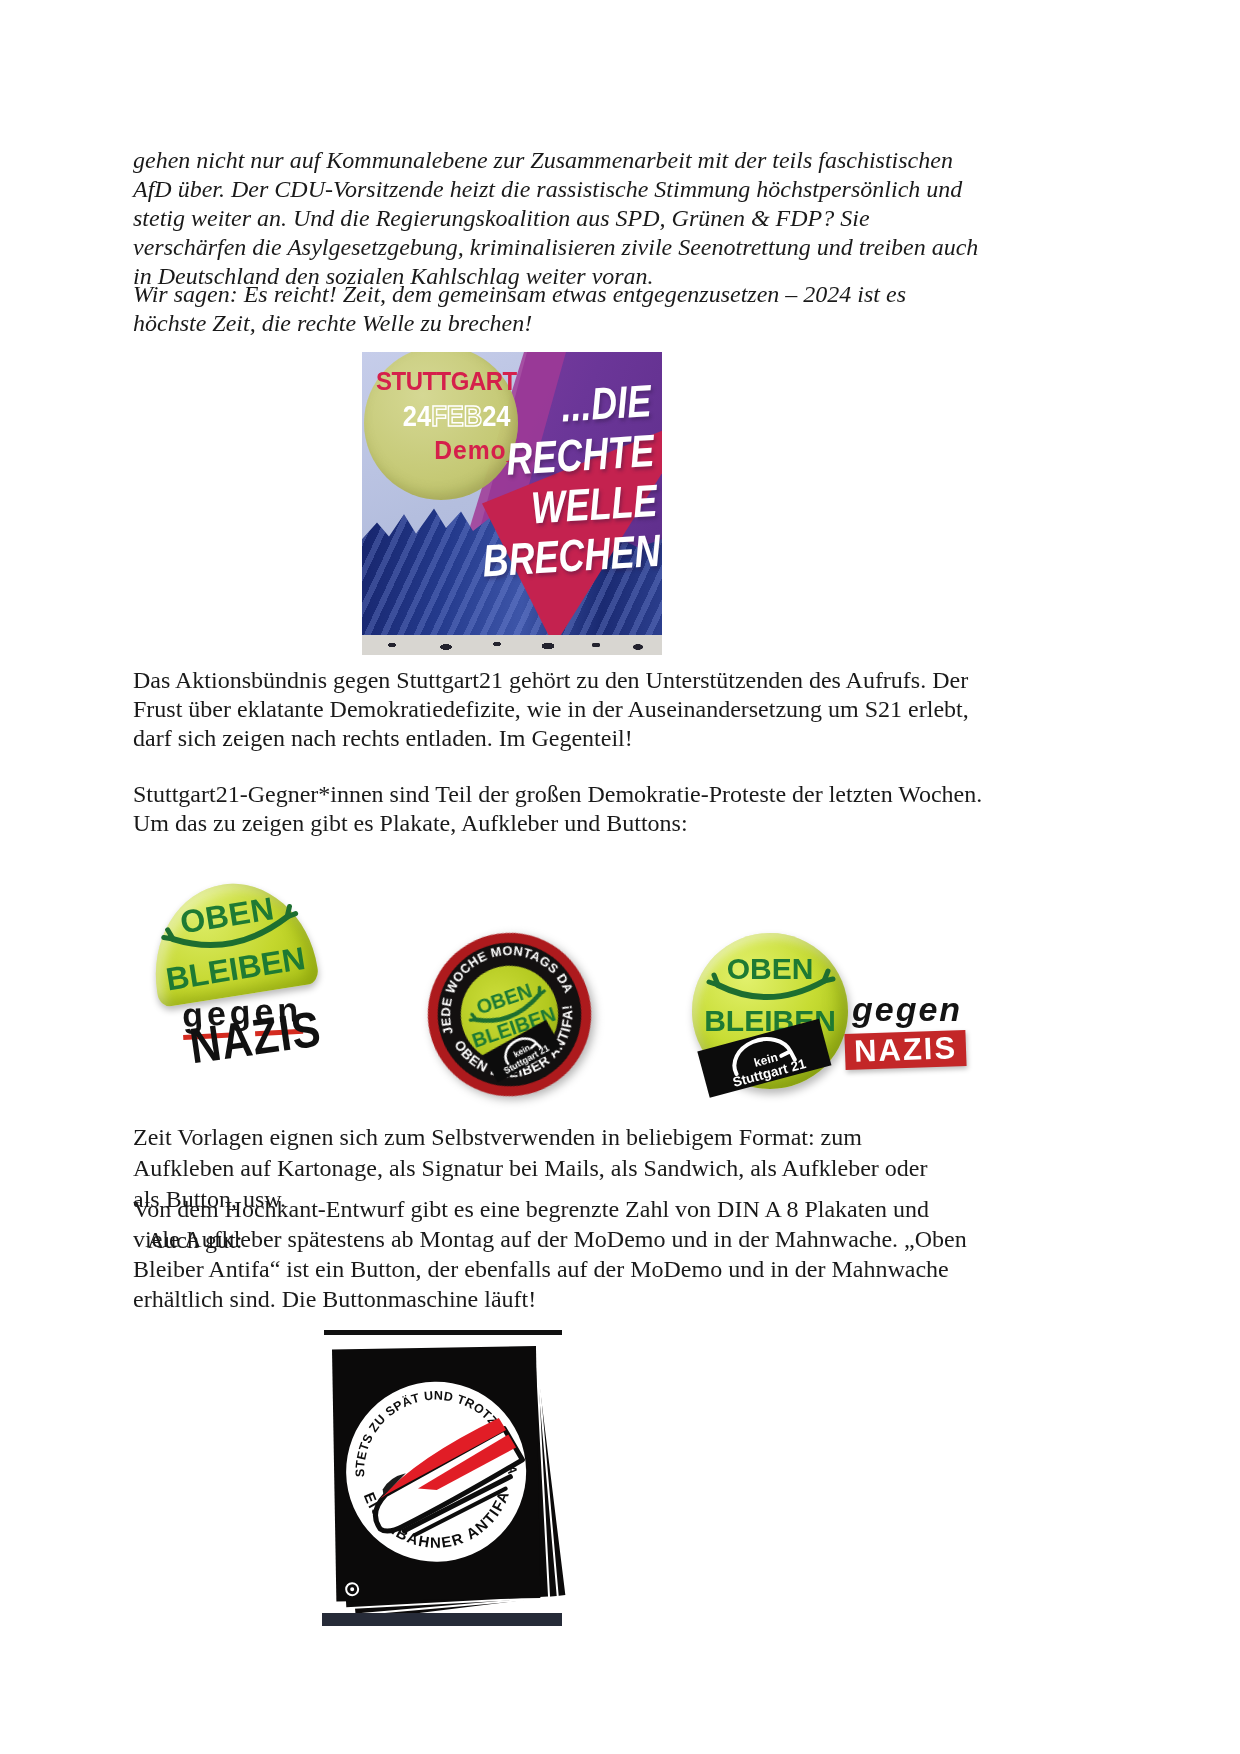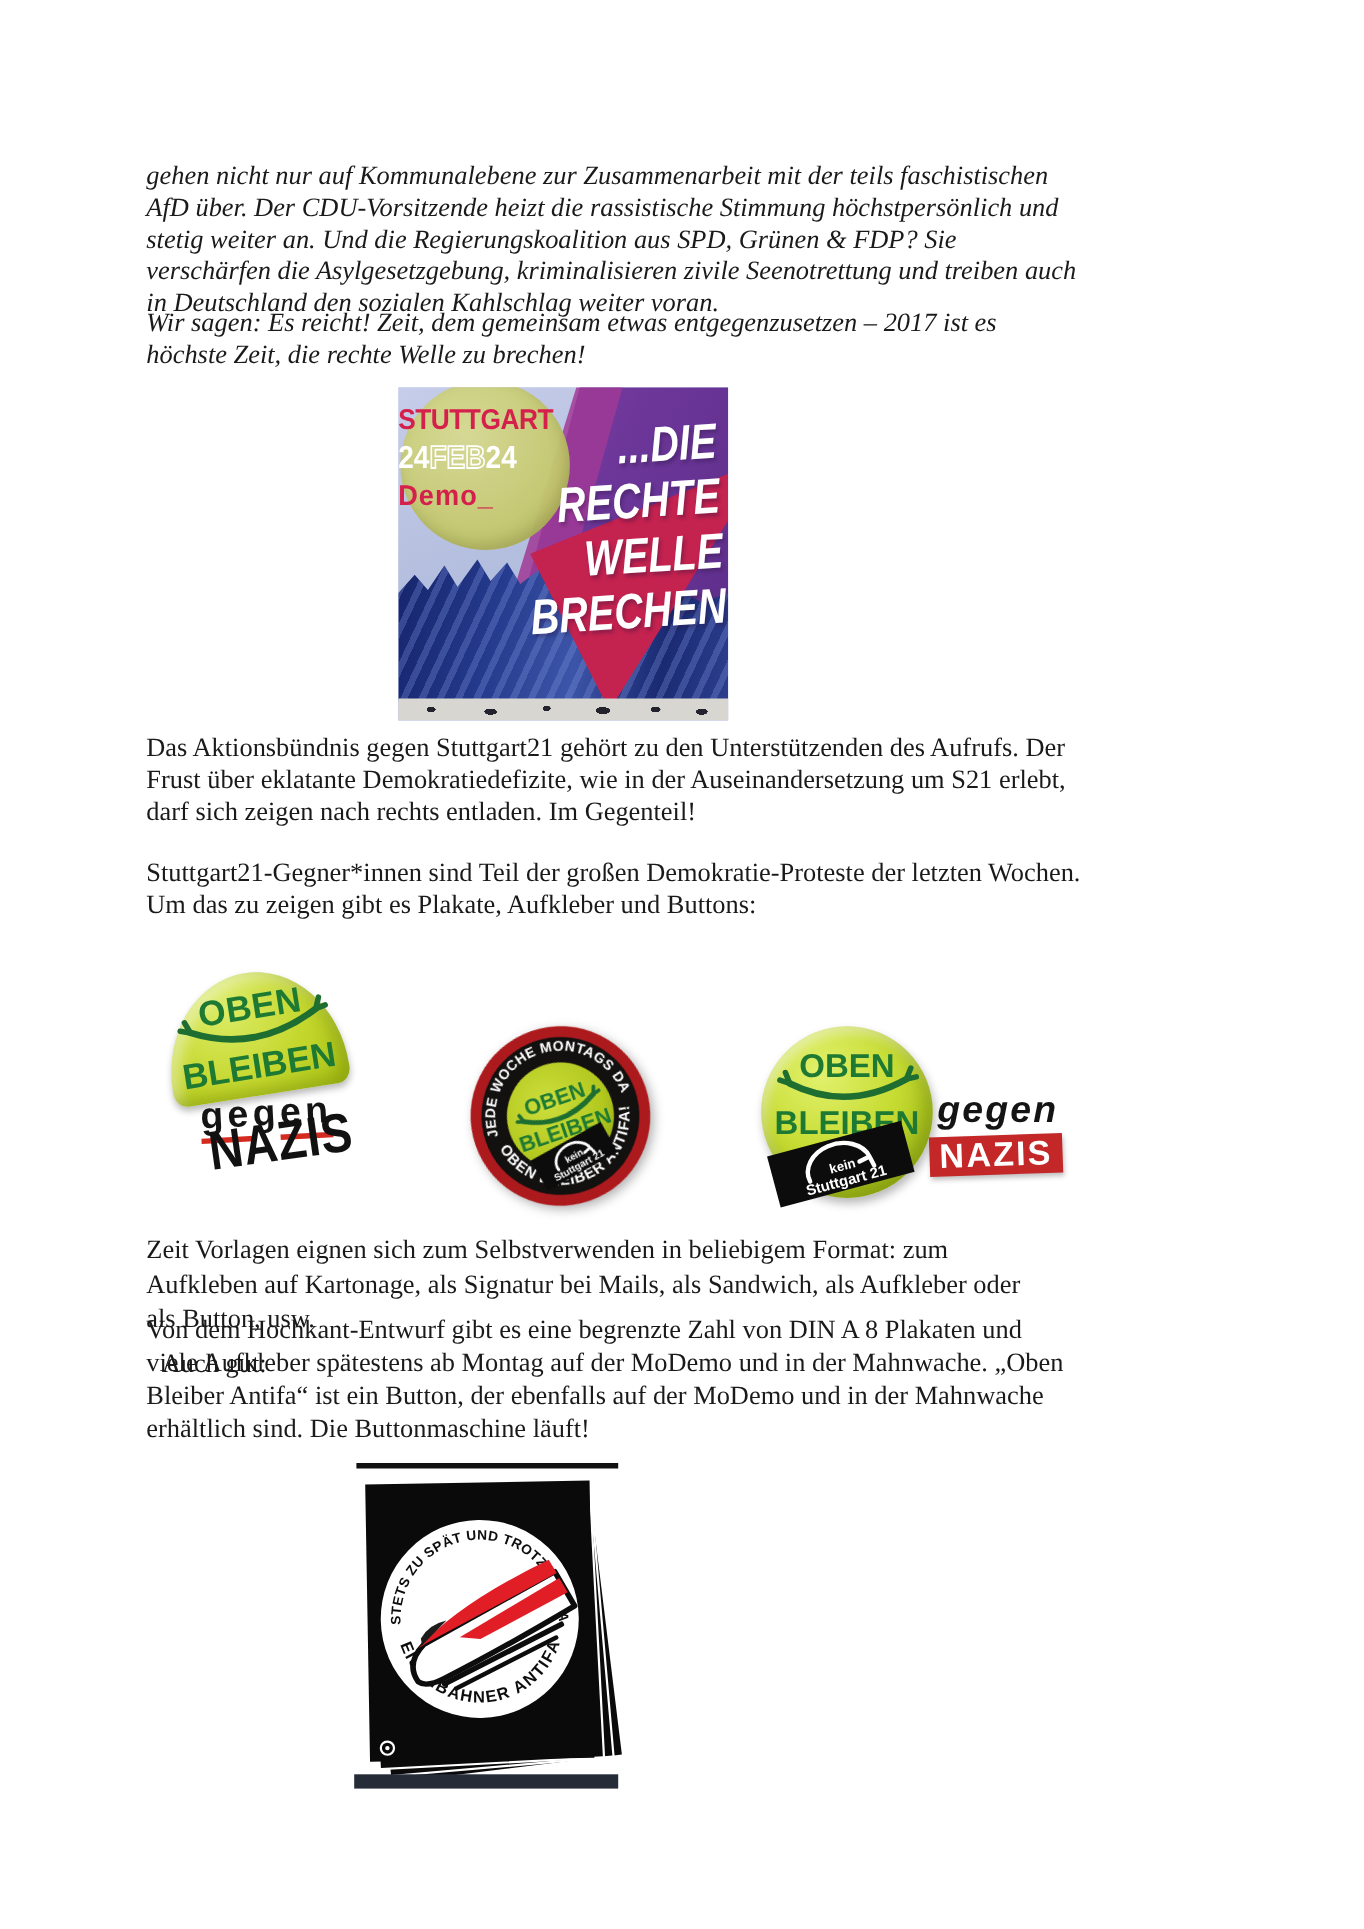--- a/index.html
+++ b/index.html
@@ -25,21 +25,21 @@
       linear-gradient(100deg,#16246b 0%,#243a8c 30%,#3d55a8 55%,#1a2a72 80%,#2c3f8e 100%);}
   #poster .crimson{inset:0;clip-path:polygon(40% 50%,100% 26%,100% 40%,64% 97%);background:#c4224f;}
   #poster .graystrip{left:0;bottom:0;width:100%;height:6.5%;background-color:#d8d6d1;
     background-image:
       radial-gradient(ellipse 10px 6px at 10% 50%,#23232e 40%,rgba(0,0,0,0) 41%),
       radial-gradient(ellipse 14px 7px at 28% 60%,#23232e 40%,rgba(0,0,0,0) 41%),
       radial-gradient(ellipse 9px 6px at 45% 45%,#23232e 40%,rgba(0,0,0,0) 41%),
       radial-gradient(ellipse 16px 8px at 62% 55%,#23232e 40%,rgba(0,0,0,0) 41%),
       radial-gradient(ellipse 11px 6px at 78% 50%,#23232e 40%,rgba(0,0,0,0) 41%),
       radial-gradient(ellipse 13px 7px at 92% 60%,#23232e 40%,rgba(0,0,0,0) 41%);}
-  #poster .hdr{left:0;top:14px;font-family:"Liberation Sans",sans-serif;font-weight:800;}
+  #poster .hdr{left:14px;top:14px;font-family:"Liberation Sans",sans-serif;font-weight:800;text-align:right;}
   #poster .city{color:#d5204b;font-size:26px;letter-spacing:-.5px;transform:scaleX(.92);transform-origin:left;white-space:nowrap;}
   #poster .daterow{font-size:29px;color:#ffffff;margin-top:3px;transform:scaleX(.88);transform-origin:left;white-space:nowrap;letter-spacing:0;}
   #poster .feb{color:rgba(255,255,255,0);-webkit-text-stroke:1.6px #ffffff;}
   #poster .brand{color:#d5204b;font-size:26px;margin-top:2px;letter-spacing:1px;transform:scaleX(.95);transform-origin:left;white-space:nowrap;}
   #slogan{position:absolute;right:12px;top:24px;text-align:right;transform:rotate(-3.5deg);transform-origin:right top;
     color:#fff;font-family:"Liberation Sans",sans-serif;font-weight:800;font-style:italic;}
   #slogan .sl{display:block;font-size:45px;line-height:50px;transform:scaleX(.8);transform-origin:right center;
     white-space:nowrap;text-shadow:2px 3px 4px rgba(40,20,60,.35);}
 
   
@@ -66,21 +66,21 @@
   #traingroup .topbar{left:32px;top:0;width:238px;height:5px;background:#111;}
   #traingroup .bottombar{left:30px;top:283px;width:240px;height:13px;background:#262b38;}
 
   svg{overflow:visible;}
   svg text, svg textPath{font-family:"Liberation Sans",sans-serif;}
 </style>
 </head>
 <body>
 
 <div class="par italic" style="top:146px;">gehen nicht nur auf Kommunalebene zur Zusammenarbeit mit der teils faschistischen AfD über. Der CDU-Vorsitzende heizt die rassistische Stimmung höchstpersönlich und stetig weiter an. Und die Regierungskoalition aus SPD, Grünen &amp; FDP? Sie verschärfen die Asylgesetzgebung, kriminalisieren zivile Seenotrettung und treiben auch in Deutschland den sozialen Kahlschlag weiter voran.</div>
-<div class="par italic" style="top:280px;">Wir sagen: Es reicht! Zeit, dem gemeinsam etwas entgegenzusetzen – 2017 ist es höchste Zeit, die rechte Welle zu brechen!</div>
+<div class="par italic" style="top:280px;">Wir sagen: Es reicht! Zeit, dem gemeinsam etwas entgegenzusetzen – 2024 ist es höchste Zeit, die rechte Welle zu brechen!</div>
 
 <div id="poster" class="abs">
   <div class="abs purple"></div>
   <div class="abs magenta"></div>
   <div class="abs olive"></div>
   <div class="abs crowd"></div>
   <div class="abs crimson"></div>
   <div class="abs graystrip"></div>
   <div class="abs hdr">
     <div class="city">STUTTGART</div>

